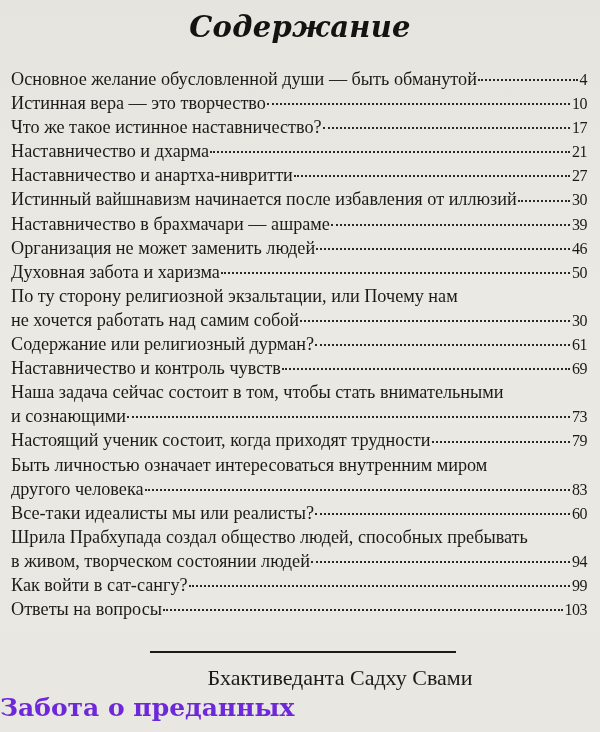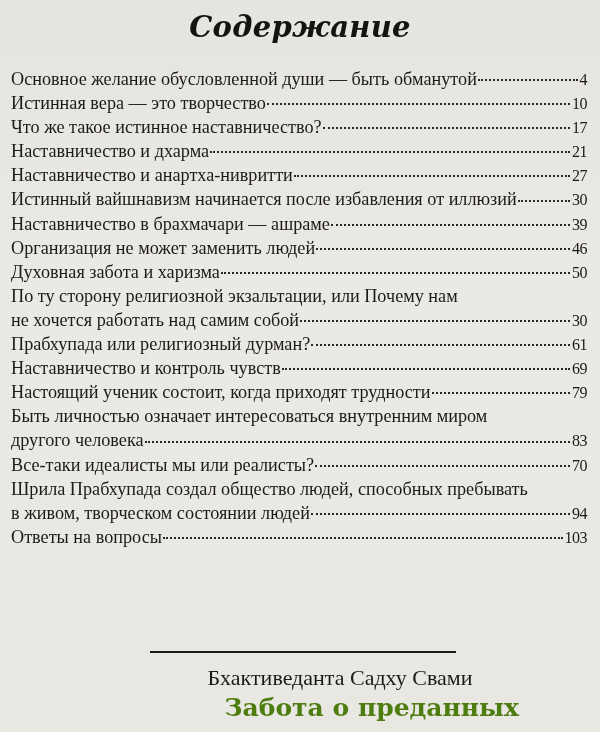--- a/index.html
+++ b/index.html
@@ -47,23 +47,23 @@
       border-top: 2px solid #1c1b19;
     }
     .author {
       position: absolute; left: 0; width: 600px; top: 665px;
       text-align: center;
       font-family: "Liberation Serif", serif;
       font-size: 22px; color: #1c1b19; padding-left: 40px;
     }
     .book-title {
       position: absolute; left: 0; width: 519px; top: 693px;
-      text-align: right;
+      text-align: left;
       font-family: "DejaVu Serif", serif; font-weight: bold;
-      font-size: 25px; color: #4d7c0f;
+      font-size: 25px; color: #6d28d9;
     }
   </style>
 </head>
 <body>
 
 <div class="page">
   <div class="toc-title">Содержание</div>
 
   <ol class="toc" id="toc-list">
       <li class="toc-entry">
@@ -134,64 +134,81 @@
           <span class="txt">По ту сторону религиозной экзальтации, или Почему нам</span>
         </div>
         <div class="line">
           <span class="txt">не хочется работать над самим собой</span>
           <span class="dots"></span>
           <span class="pg">30</span>
         </div>
       </li>
       <li class="toc-entry">
         <div class="line">
-          <span class="txt">Прабхупада или религиозный дурман?</span>
+          <span class="txt">Содержание или религиозный дурман?</span>
           <span class="dots"></span>
           <span class="pg">61</span>
         </div>
       </li>
       <li class="toc-entry">
         <div class="line">
           <span class="txt">Наставничество и контроль чувств</span>
           <span class="dots"></span>
           <span class="pg">69</span>
         </div>
       </li>
       <li class="toc-entry">
         <div class="line">
+          <span class="txt">Наша задача сейчас состоит в том, чтобы стать внимательными</span>
+        </div>
+        <div class="line">
+          <span class="txt">и сознающими</span>
+          <span class="dots"></span>
+          <span class="pg">73</span>
+        </div>
+      </li>
+      <li class="toc-entry">
+        <div class="line">
           <span class="txt">Настоящий ученик состоит, когда приходят трудности</span>
           <span class="dots"></span>
           <span class="pg">79</span>
         </div>
       </li>
       <li class="toc-entry">
         <div class="line">
           <span class="txt">Быть личностью означает интересоваться внутренним миром</span>
         </div>
         <div class="line">
           <span class="txt">другого человека</span>
           <span class="dots"></span>
           <span class="pg">83</span>
         </div>
       </li>
       <li class="toc-entry">
         <div class="line">
           <span class="txt">Все-таки идеалисты мы или реалисты?</span>
           <span class="dots"></span>
-          <span class="pg">70</span>
+          <span class="pg">60</span>
         </div>
       </li>
       <li class="toc-entry">
         <div class="line">
           <span class="txt">Шрила Прабхупада создал общество людей, способных пребывать</span>
         </div>
         <div class="line">
           <span class="txt">в живом, творческом состоянии людей</span>
           <span class="dots"></span>
           <span class="pg">94</span>
+        </div>
+      </li>
+      <li class="toc-entry">
+        <div class="line">
+          <span class="txt">Как войти в сат-сангу?</span>
+          <span class="dots"></span>
+          <span class="pg">99</span>
         </div>
       </li>
       <li class="toc-entry">
         <div class="line">
           <span class="txt">Ответы на вопросы</span>
           <span class="dots"></span>
           <span class="pg">103</span>
         </div>
       </li>
     </ol>

